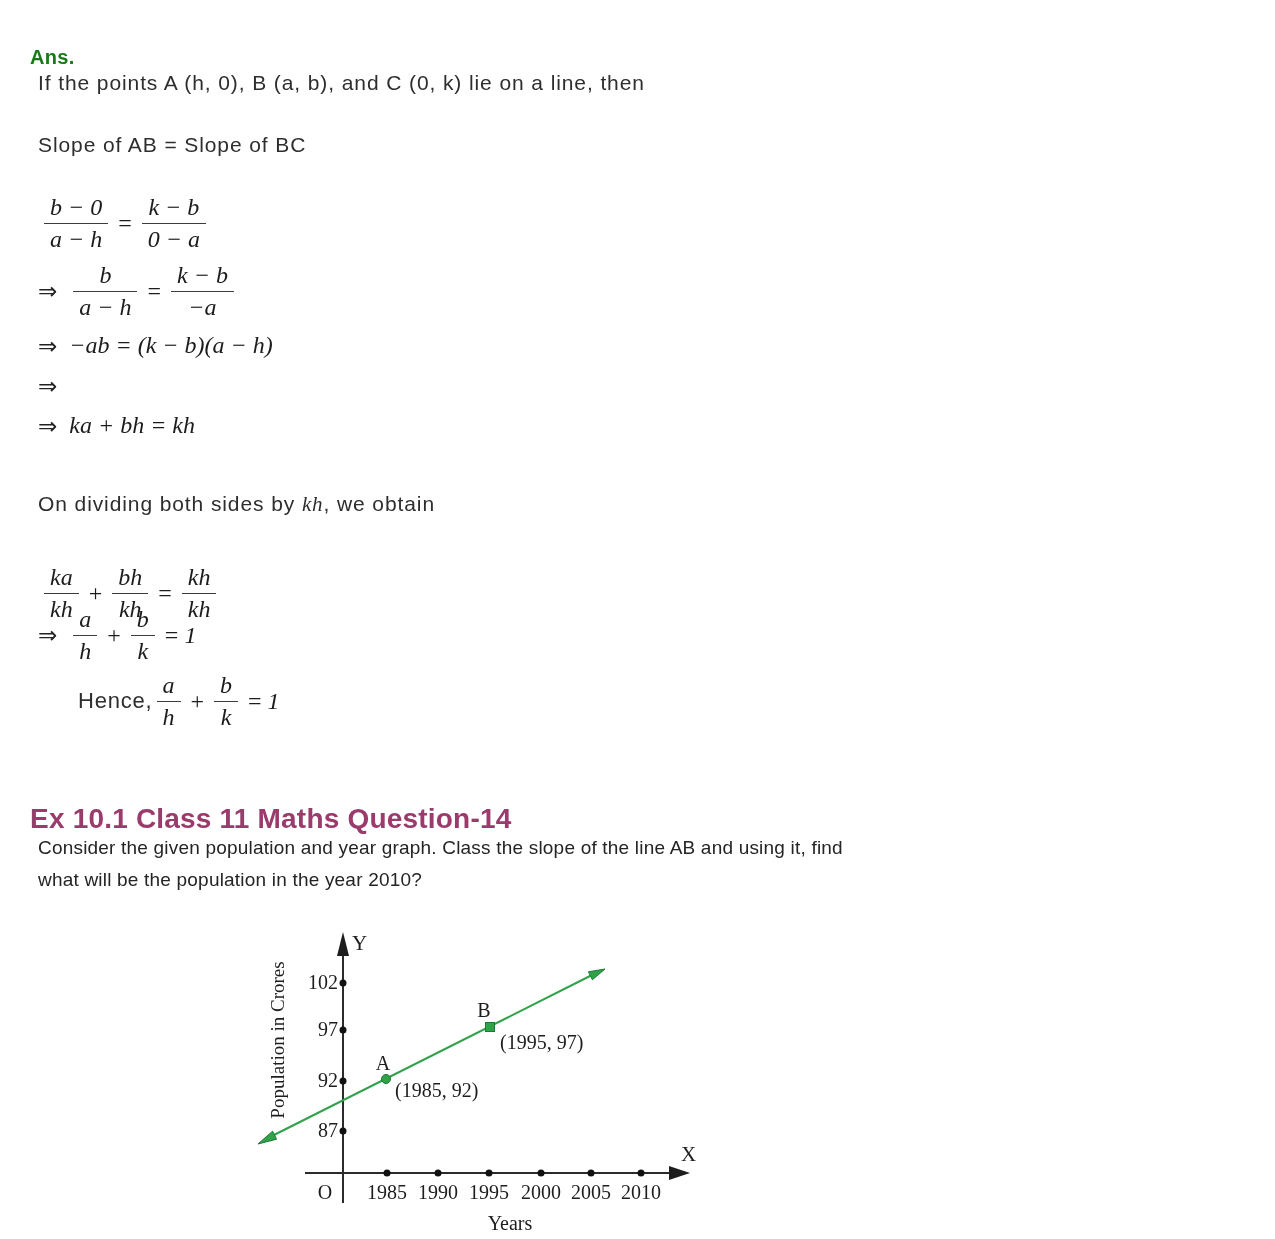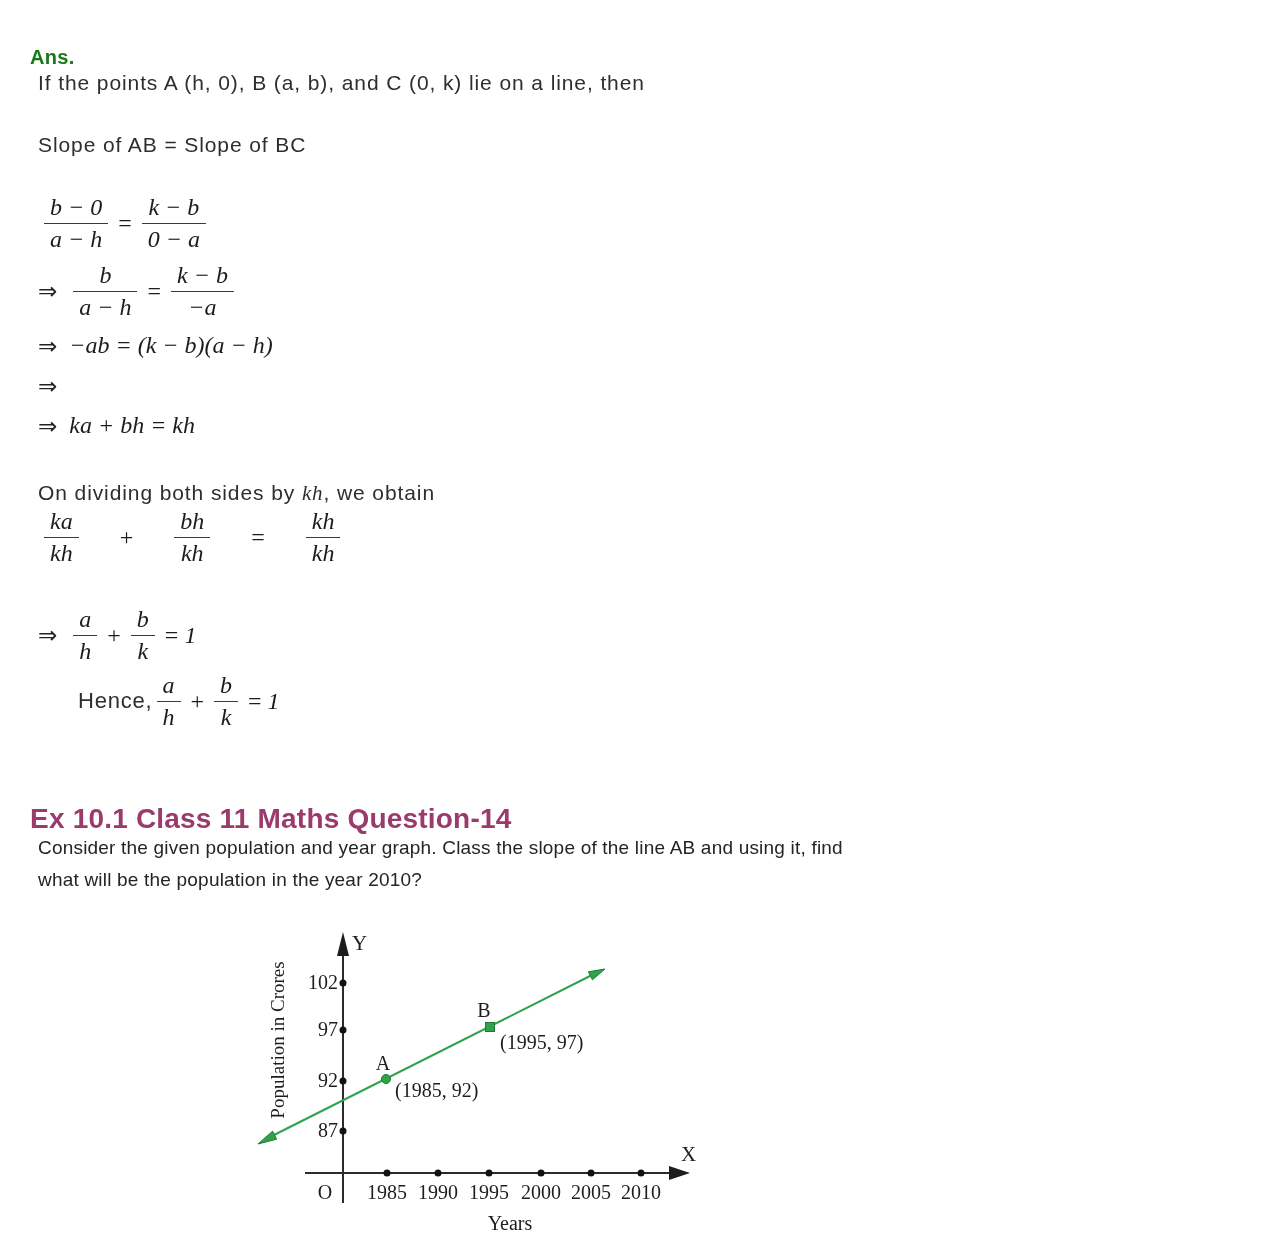--- a/index.html
+++ b/index.html
@@ -72,25 +72,25 @@
   <span>−ab = (k − b)(a − h)</span>
 </div>
 <div class="abs mrow" style="left:38px;top:373px;">
   <span class="arrow">⇒</span>
 </div>
 <div class="abs mrow" style="left:38px;top:412px;">
   <span class="arrow">⇒</span>
   <span>ka + bh = kh</span>
 </div>
 
-<div class="abs body-text" style="left:38px;top:481px;">
+<div class="abs body-text" style="left:38px;top:492px;">
   <span>On dividing both sides by </span><span class="mix-math">kh</span><span>, we obtain</span>
 </div>
 
-<div class="abs mrow" style="left:40px;top:508px;gap:31px;">
+<div class="abs mrow" style="left:40px;top:564px;">
   <span class="frac">
     <span class="num">ka</span>
     <span class="den">kh</span>
   </span>
   <span class="op upright">+</span>
   <span class="frac">
     <span class="num">bh</span>
     <span class="den">kh</span>
   </span>
   <span class="op upright">=</span>

